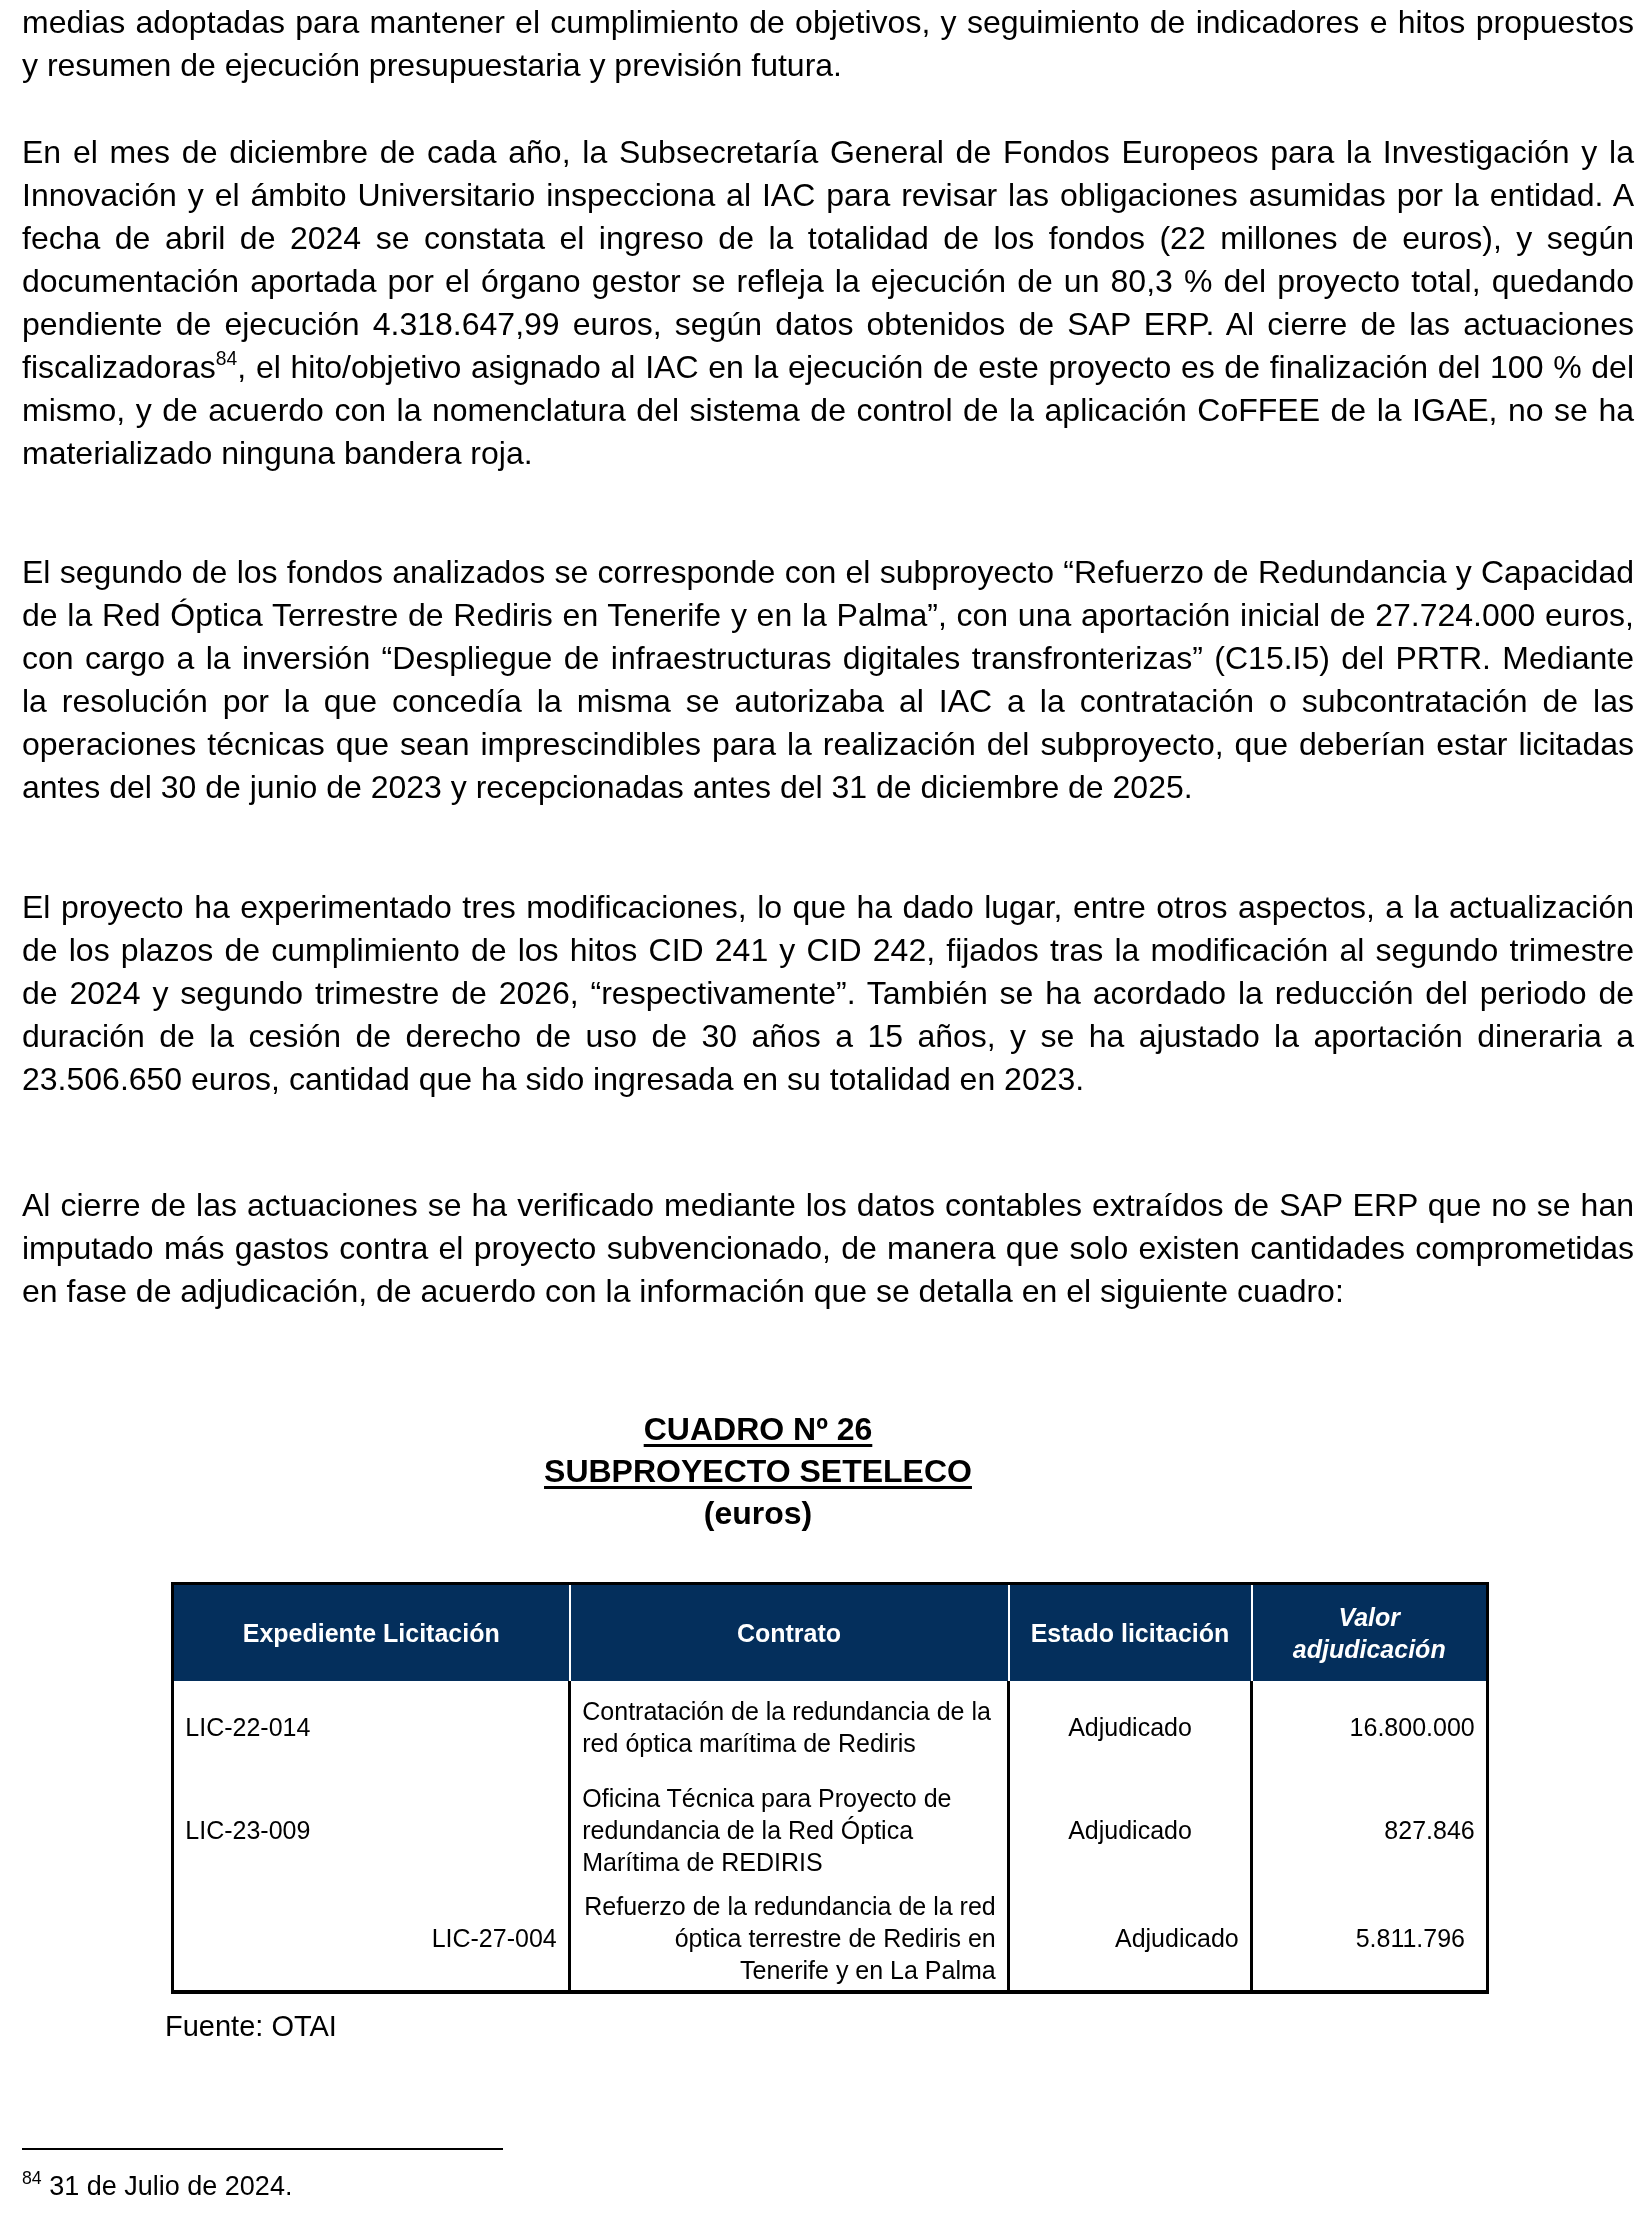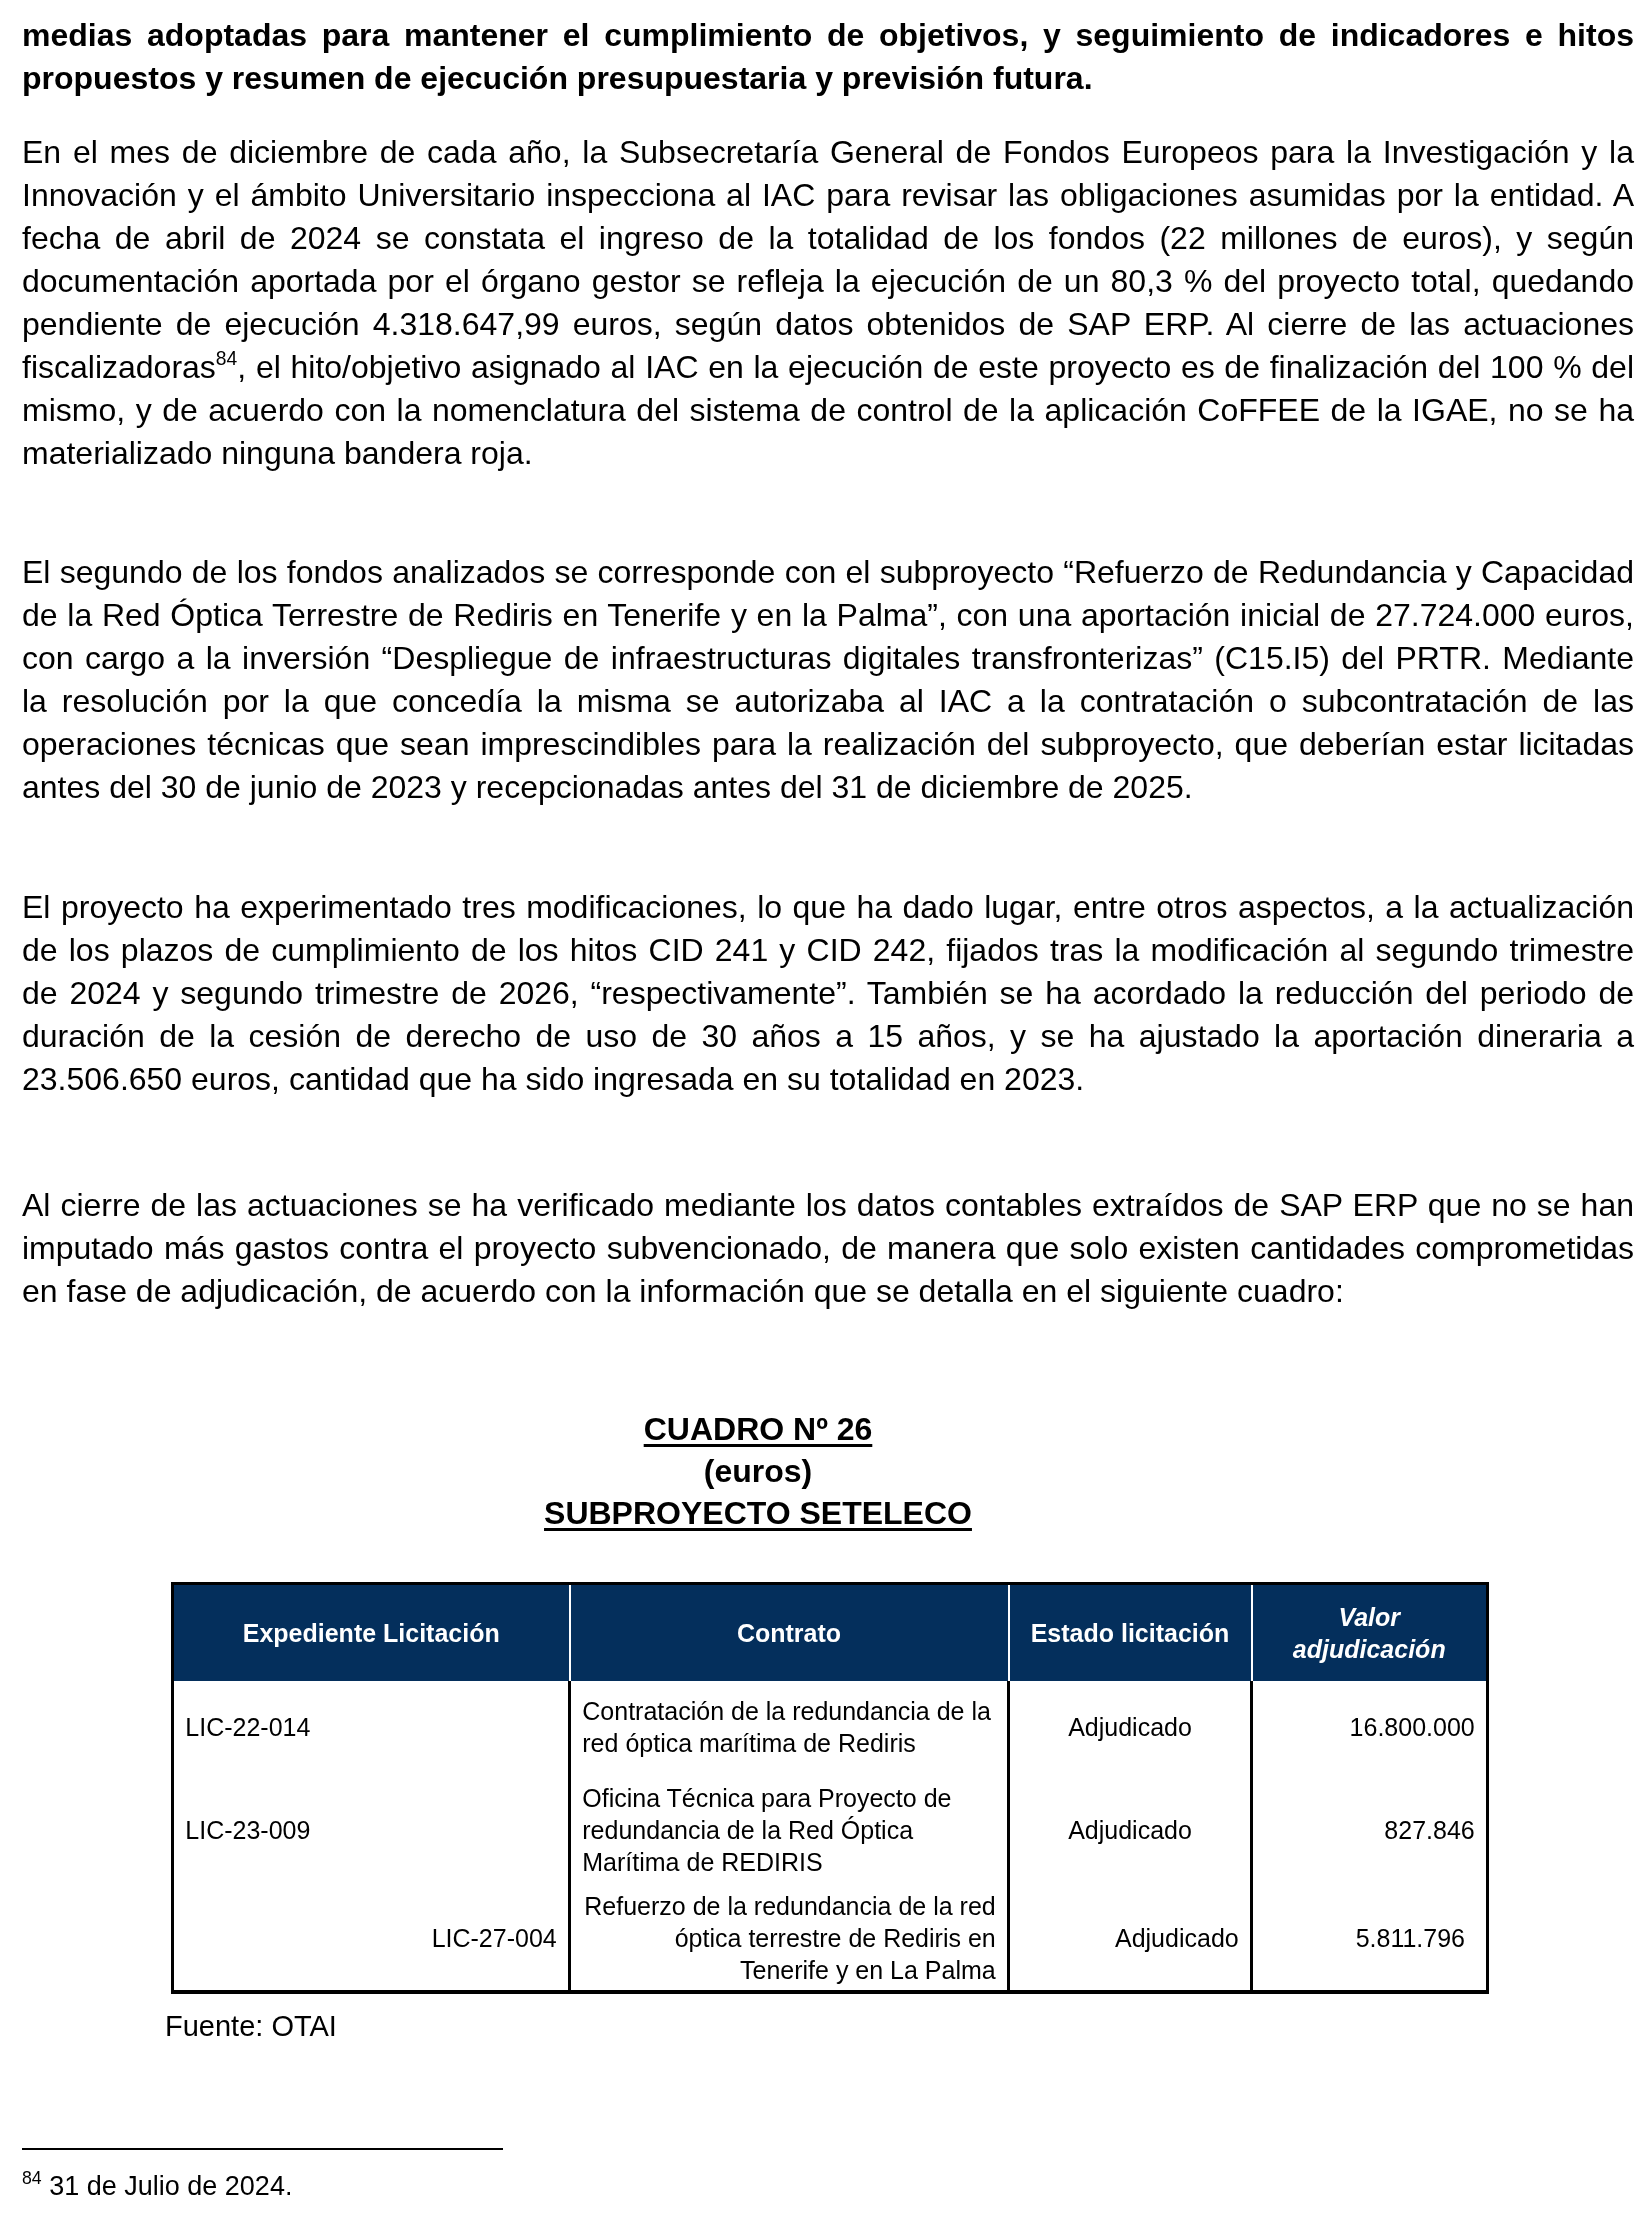--- a/index.html
+++ b/index.html
@@ -49,34 +49,34 @@
     position: absolute; left: 22px; top: 2148px; width: 481px; height: 2.4px; background: #000;
   }
   .footnote {
     position: absolute; left: 22px; top: 2170px; font-size: 27px; line-height: 32px;
   }
   .footnote sup { font-size: 17.7px; vertical-align: 11.3px; line-height: 0; }
 </style>
 </head>
 <body>
 
-<p class="para" style="top:14px;font-weight:bold;">medias adoptadas para mantener el cumplimiento de objetivos, y seguimiento de indicadores e hitos propuestos y resumen de ejecución presupuestaria y previsión futura.</p>
+<p class="para" style="top:1px;">medias adoptadas para mantener el cumplimiento de objetivos, y seguimiento de indicadores e hitos propuestos y resumen de ejecución presupuestaria y previsión futura.</p>
 
 <p class="para" style="top:131px;"><span>En el mes de diciembre de cada año, la Subsecretaría General de Fondos Europeos para la Investigación y la Innovación y el ámbito Universitario inspecciona al IAC para revisar las obligaciones asumidas por la entidad. A fecha de abril de 2024 se constata el ingreso de la totalidad de los fondos (22 millones de euros), y según documentación aportada por el órgano gestor se refleja la ejecución de un 80,3 % del proyecto total, quedando pendiente de ejecución 4.318.647,99 euros, según datos obtenidos de SAP ERP. Al cierre de las actuaciones fiscalizadoras</span><sup>84</sup><span>, el hito/objetivo asignado al IAC en la ejecución de este proyecto es de finalización del 100 % del mismo, y de acuerdo con la nomenclatura del sistema de control de la aplicación CoFFEE de la IGAE, no se ha materializado ninguna bandera roja.</span></p>
 
 <p class="para" style="top:551px;">El segundo de los fondos analizados se corresponde con el subproyecto “Refuerzo de Redundancia y Capacidad de la Red Óptica Terrestre de Rediris en Tenerife y en la Palma”, con una aportación inicial de 27.724.000 euros, con cargo a la inversión “Despliegue de infraestructuras digitales transfronterizas” (C15.I5) del PRTR. Mediante la resolución por la que concedía la misma se autorizaba al IAC a la contratación o subcontratación de las operaciones técnicas que sean imprescindibles para la realización del subproyecto, que deberían estar licitadas antes del 30 de junio de 2023 y recepcionadas antes del 31 de diciembre de 2025.</p>
 
 <p class="para" style="top:886px;">El proyecto ha experimentado tres modificaciones, lo que ha dado lugar, entre otros aspectos, a la actualización de los plazos de cumplimiento de los hitos CID 241 y CID 242, fijados tras la modificación al segundo trimestre de 2024 y segundo trimestre de 2026, “respectivamente”. También se ha acordado la reducción del periodo de duración de la cesión de derecho de uso de 30 años a 15 años, y se ha ajustado la aportación dineraria a 23.506.650 euros, cantidad que ha sido ingresada en su totalidad en 2023.</p>
 
 <p class="para" style="top:1184px;">Al cierre de las actuaciones se ha verificado mediante los datos contables extraídos de SAP ERP que no se han imputado más gastos contra el proyecto subvencionado, de manera que solo existen cantidades comprometidas en fase de adjudicación, de acuerdo con la información que se detalla en el siguiente cuadro:</p>
 
 <div class="title-block">
   <div><span class="u">CUADRO Nº 26</span></div>
+  <div><span class="u">SUBPROYECTO SETELECO</span></div>
   <div>(euros)</div>
-  <div><span class="u">SUBPROYECTO SETELECO</span></div>
 </div>
 
 <table class="cuadro">
   <colgroup>
     <col style="width:397px">
     <col style="width:439px">
     <col style="width:243px">
     <col style="width:236px">
   </colgroup>
   <thead>

